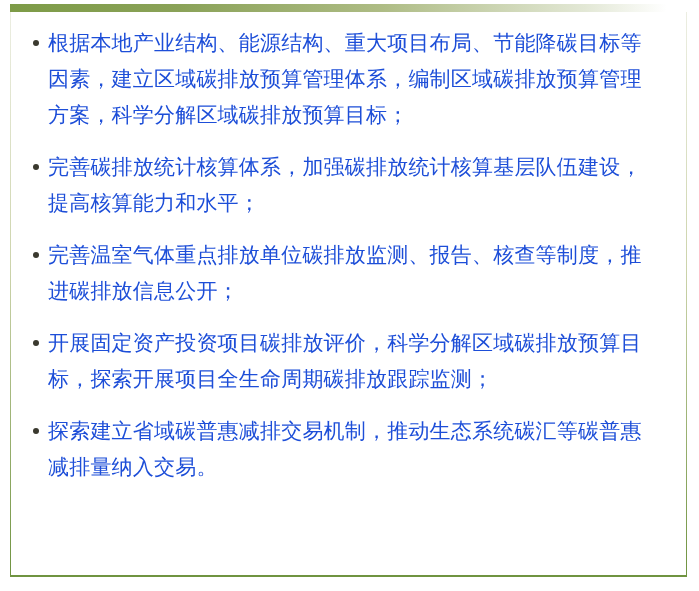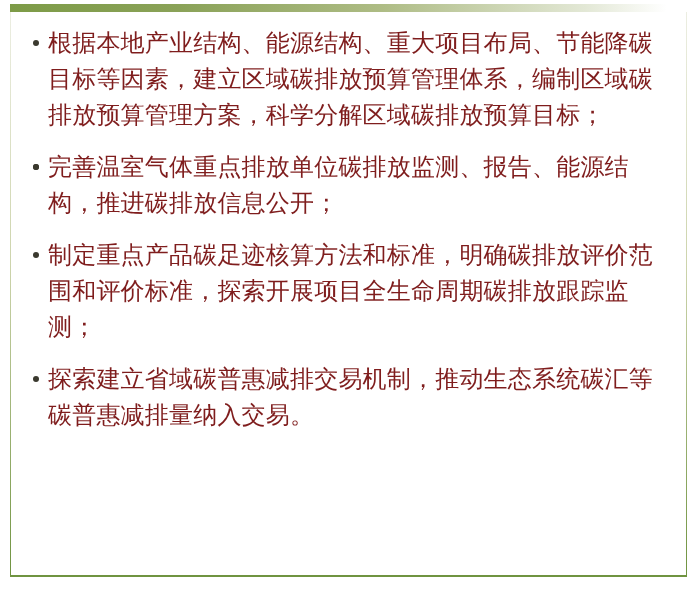--- a/index.html
+++ b/index.html
@@ -34,23 +34,23 @@
   }
   ul.bullet-list {
     list-style: none;
     margin: 0;
     padding: 0;
   }
   li.bullet-item {
     position: relative;
     padding-left: 16px;
     margin-bottom: 16px;
-    font-size: 24px;
+    font-size: 21px;
     line-height: 36px;
-    color: #7f1d1d;
+    color: #1d4ed8;
     letter-spacing: 0.2px;
   }
   .dot {
     position: absolute;
     left: 1px;
     top: 15px;
     width: 6px;
     height: 6px;
     border-radius: 50%;
     background: #3a392e;
@@ -62,28 +62,29 @@
 <div class="page">
   <div class="accent-bar"></div>
   <div class="panel-body">
     <ul class="bullet-list">
       <li class="bullet-item">
         <span class="dot"></span>
         <span>根据本地产业结构、能源结构、重大项目布局、节能降碳目标等因素，建立区域碳排放预算管理体系，编制区域碳排放预算管理方案，科学分解区域碳排放预算目标；</span>
       </li>
       <li class="bullet-item">
         <span class="dot"></span>
+        <span>完善碳排放统计核算体系，加强碳排放统计核算基层队伍建设，提高核算能力和水平；</span>
       </li>
       <li class="bullet-item">
         <span class="dot"></span>
-        <span>完善温室气体重点排放单位碳排放监测、报告、能源结构，推进碳排放信息公开；</span>
+        <span>完善温室气体重点排放单位碳排放监测、报告、核查等制度，推进碳排放信息公开；</span>
       </li>
       <li class="bullet-item">
         <span class="dot"></span>
-        <span>制定重点产品碳足迹核算方法和标准，明确碳排放评价范围和评价标准，探索开展项目全生命周期碳排放跟踪监测；</span>
+        <span>开展固定资产投资项目碳排放评价，科学分解区域碳排放预算目标，探索开展项目全生命周期碳排放跟踪监测；</span>
       </li>
       <li class="bullet-item">
         <span class="dot"></span>
         <span>探索建立省域碳普惠减排交易机制，推动生态系统碳汇等碳普惠减排量纳入交易。</span>
       </li>
     </ul>
   </div>
 </div>
 
 </body></html>

